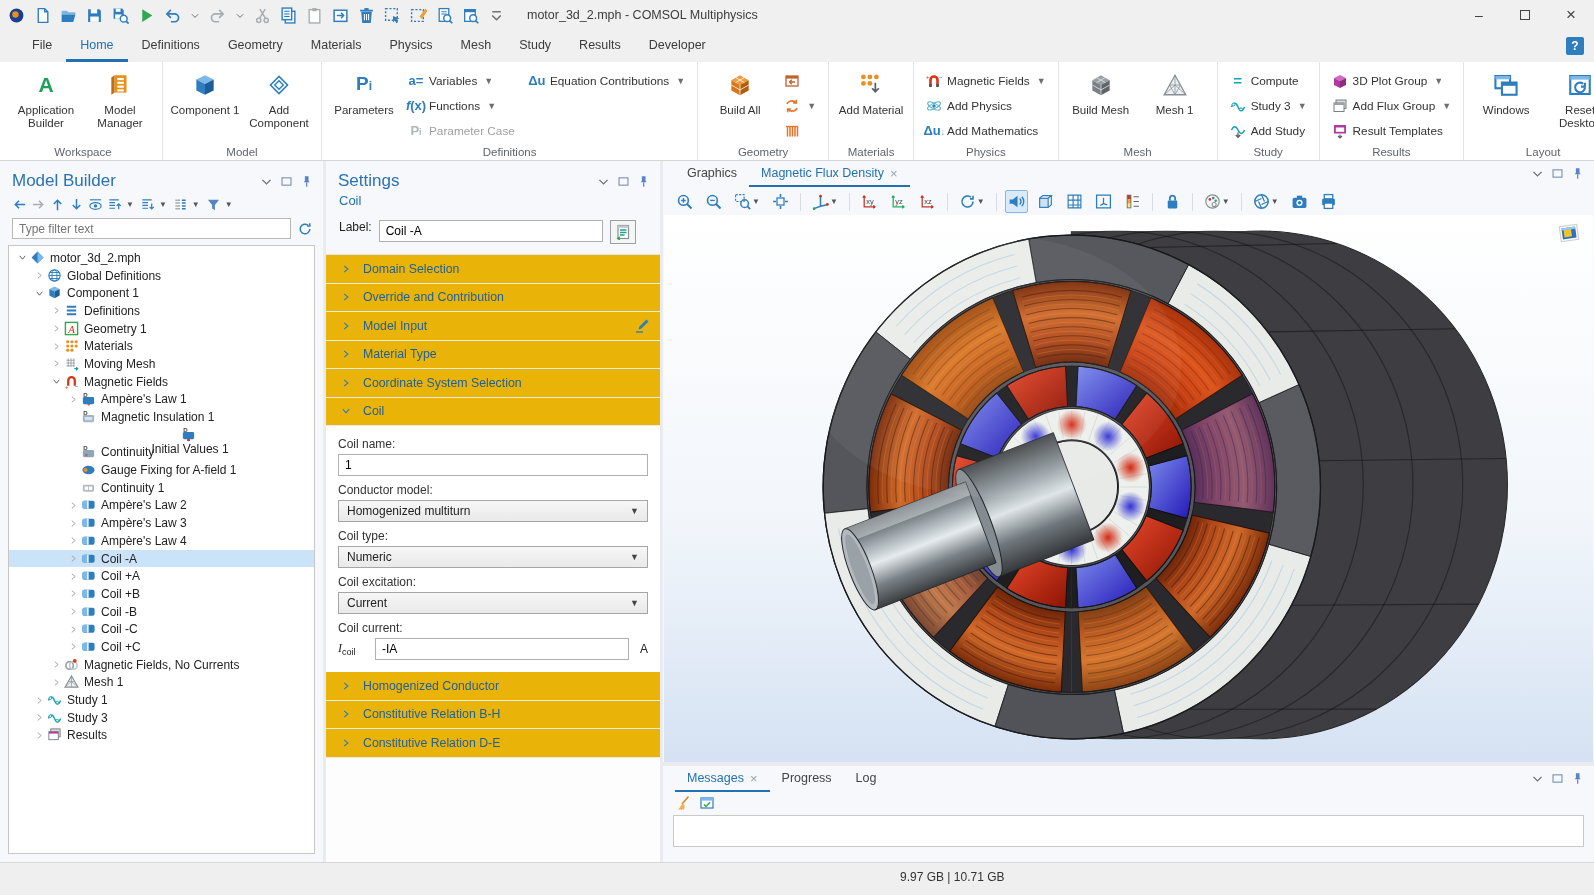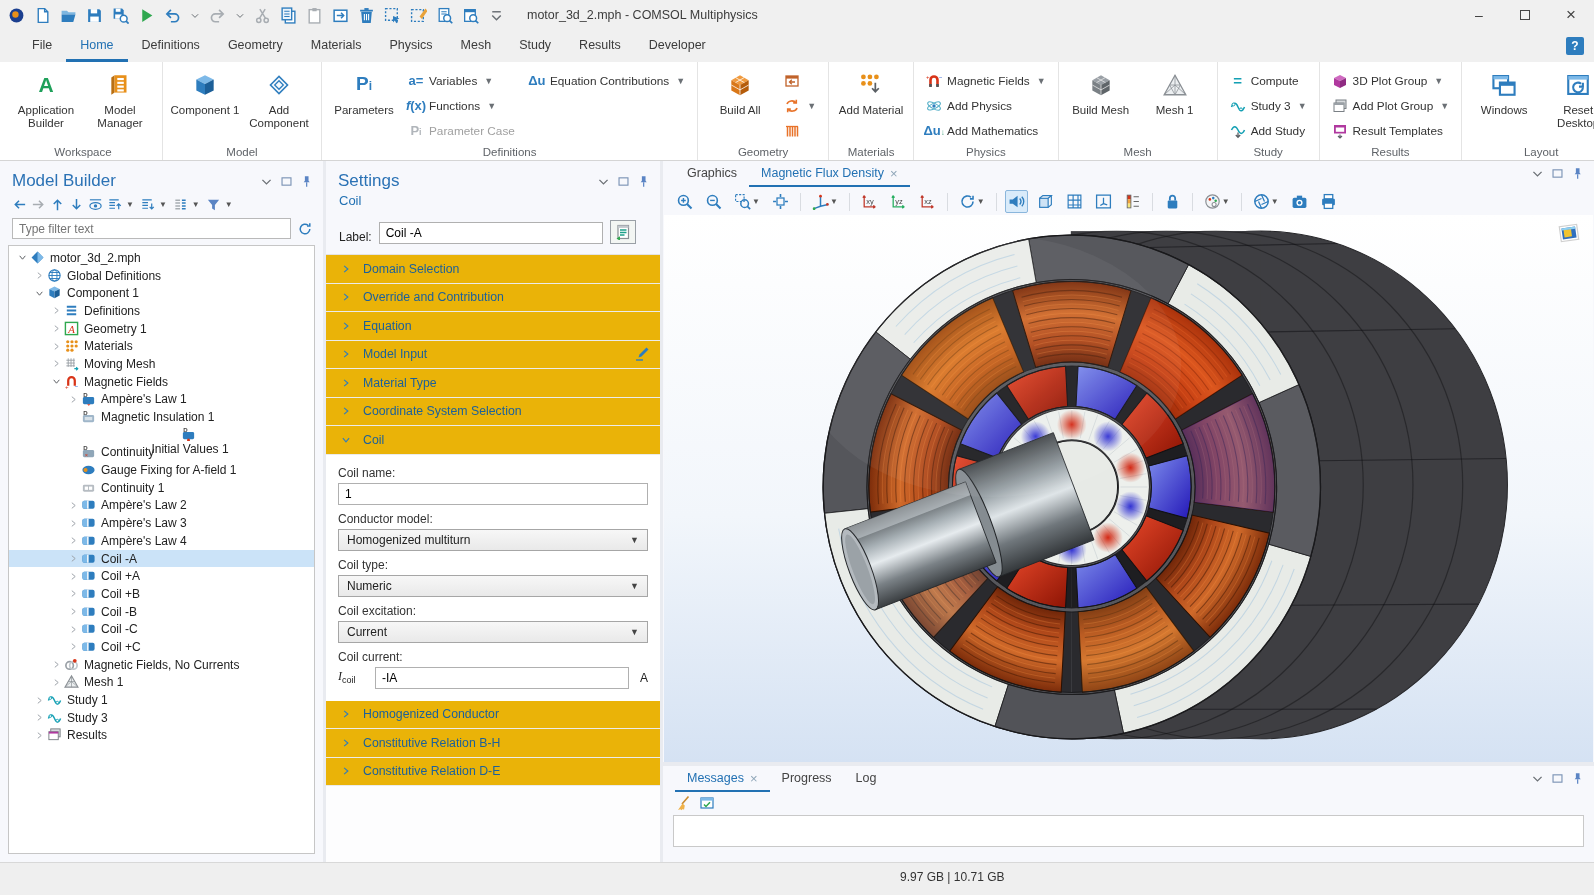--- a/index.html
+++ b/index.html
@@ -62,21 +62,21 @@
   .trow { display:flex; align-items:center; height:17.7px; font-size:12px; white-space:nowrap; }
   .trow.sel { background:#cbe3f8; }
   .texp { width:14px; display:inline-flex; justify-content:center; flex:none; }
   .texp svg { width:9px; height:9px; }
   .ticn { width:16px; height:16px; margin:0 4px 0 1px; flex:none; display:inline-flex; }
   .ticn svg { width:15px; height:15px; }
 
   
   .settings { width:334px; display:flex; flex-direction:column; }
   .s-sub { color:#2271b3; font-size:13px; padding:0 12px 8px 13px; }
-  .label-row { display:flex; align-items:flex-end; gap:7px; padding:4px 24px 10px 13px; }
+  .label-row { display:flex; align-items:flex-start; gap:7px; padding:4px 24px 10px 13px; }
   .label-row input { flex:1; height:22px; border:1px solid #b0b0b0; background:#fff; padding:0 6px; font-size:12px; font-family:"Liberation Sans",sans-serif; }
   .lbl-btn { width:26px; height:24px; border:1px solid #9aa0a6; background:#f3f6f3; display:flex; align-items:center; justify-content:center; }
   .s-body { flex:1; background:#fdfdfe; border-top:1px solid #e3e3e3; overflow:hidden; }
   .sec { display:flex; align-items:center; gap:9px; height:28.5px; padding:0 10px 0 12px; border-bottom:1px solid #ebebeb; color:#1d6199; font-size:12.3px; background:#eab308; }
   .sec .sch svg { width:10px; height:10px; }
   .sec .strail { margin-left:auto; }
   .coil-fields { padding:4px 12px 12px 12px; background:#fff; }
   .f-label { margin:7px 0 3px 0; color:#333; }
   .ti { width:100%; height:22px; border:1px solid #b0b0b0; background:#fff; padding:0 6px; font-size:12px; font-family:"Liberation Sans",sans-serif; }
   .dd { width:100%; height:22px; border:1px solid #a6a6a6; background:linear-gradient(#f7f7f7,#e9e9e9); display:flex; align-items:center; padding:0 8px; }
@@ -564,21 +564,21 @@
               <span class="caret">▼</span>
             </div>
             <div class="rsmall">
               <span class="icn">
                 <svg viewBox="0 0 16 16" width="100%" height="100%">
                   <rect x="4" y="2" width="10" height="8.5" fill="#d7dadd" stroke="#7a8085"></rect>
                   <rect x="2" y="5" width="10" height="8.5" fill="#fff" stroke="#7a8085"></rect>
                   <rect x="2" y="5" width="10" height="2" fill="#9aa0a6"></rect>
                 </svg>
               </span>
-              <span>Add Plot Group</span>
+              <span>Add Flux Group</span>
               <span class="caret">▼</span>
             </div>
             <div class="rsmall">
               <span class="icn">
                 <svg viewBox="0 0 16 16" width="100%" height="100%">
                   <rect x="2" y="2" width="12" height="8.5" fill="#b0399f"></rect>
                   <rect x="3.8" y="4.5" width="8.4" height="4.3" fill="#fff"></rect>
                   <path d="M8 11.5v3M6 13l2 2 2-2" stroke="#5a5f64" fill="none" stroke-width="1.2"></path>
                 </svg>
               </span>
@@ -1163,28 +1163,20 @@
               </span>
               <span>Domain Selection</span>
             </div>
             <div class="sec">
               <span class="sch icn">
                 <svg viewBox="0 0 16 16" width="100%" height="100%">
                   <path d="M5 3l6 5-6 5" fill="none" stroke="#2e7dbe" stroke-width="1.8"></path>
                 </svg>
               </span>
               <span>Override and Contribution</span>
-            </div>
-            <div class="sec">
-              <span class="sch icn">
-                <svg viewBox="0 0 16 16" width="100%" height="100%">
-                  <path d="M5 3l6 5-6 5" fill="none" stroke="#2e7dbe" stroke-width="1.8"></path>
-                </svg>
-              </span>
-              <span>Equation</span>
             </div>
             <div class="sec">
               <span class="sch icn">
                 <svg viewBox="0 0 16 16" width="100%" height="100%">
                   <path d="M5 3l6 5-6 5" fill="none" stroke="#2e7dbe" stroke-width="1.8"></path>
                 </svg>
               </span>
               <span>Model Input</span>
               <span class="icn strail">
                 <svg viewBox="0 0 16 16" width="100%" height="100%">

